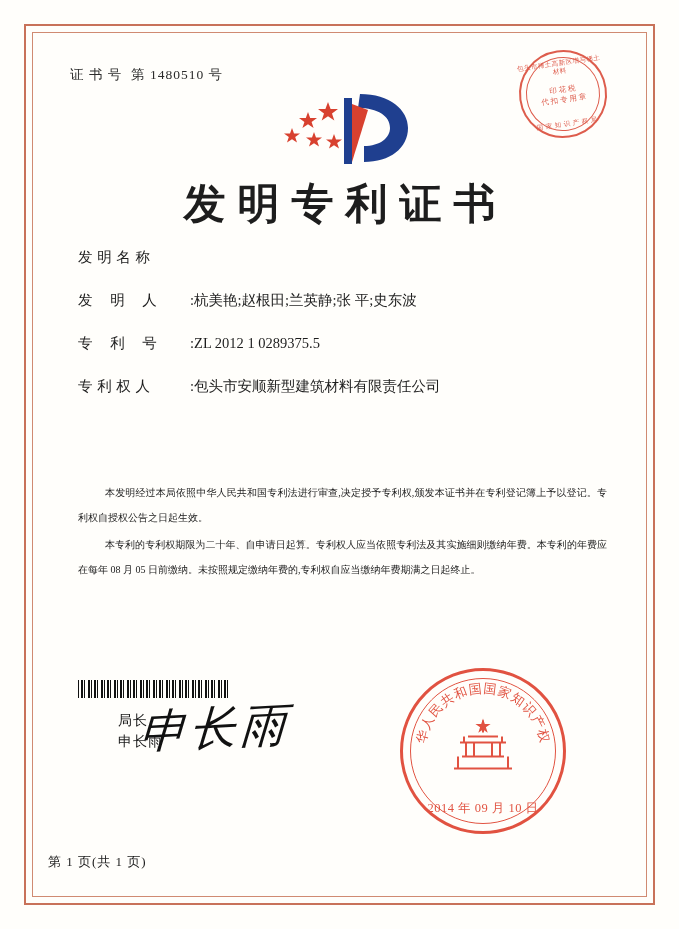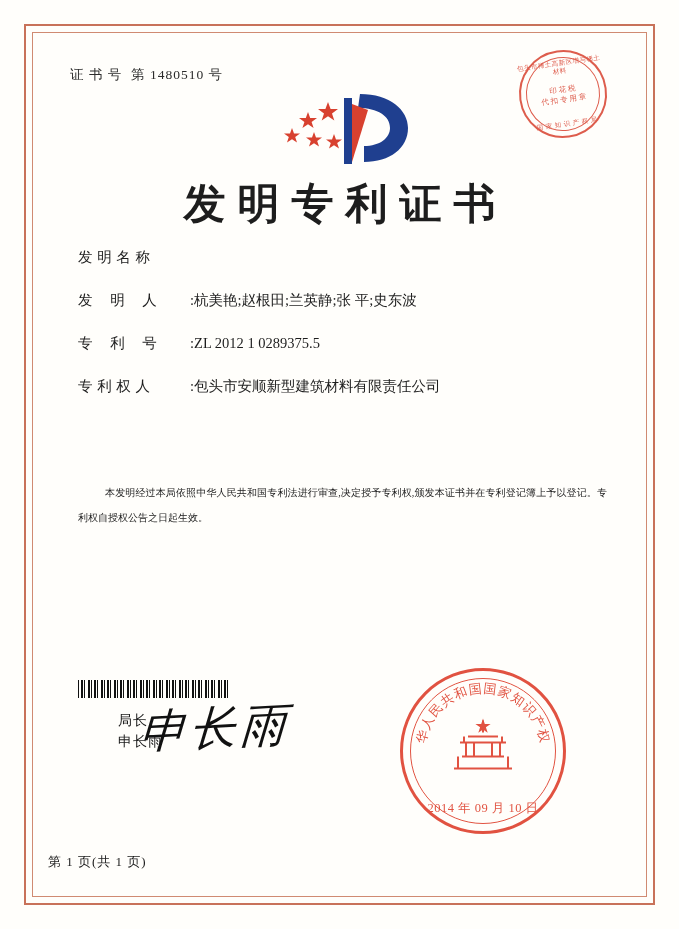--- a/index.html
+++ b/index.html
@@ -316,20 +316,21 @@
         <div class="field-value">:<span>ZL 2012 1 0289375.5</span></div>
       </div>
       <div class="field-row">
         <div class="field-label">专 利 权 人</div>
         <div class="field-value">:<span>包头市安顺新型建筑材料有限责任公司</span></div>
       </div>
     </div>
 
     <div class="body-text">
       <p>本发明经过本局依照中华人民共和国专利法进行审查,决定授予专利权,颁发本证书并在专利登记簿上予以登记。专利权自授权公告之日起生效。</p>
+      <p>本专利的专利权期限为二十年、自申请日起算。专利权人应当依照专利法及其实施细则缴纳年费。本专利的年费应在每年 08 月 05 日前缴纳。未按照规定缴纳年费的,专利权自应当缴纳年费期满之日起终止。</p>
     </div>
 
     <div class="barcode"></div>
 
     <div class="sig-block">
       <div>局长</div>
       <div>申长雨</div>
     </div>
     <div class="sig-script">申长雨</div>
 

